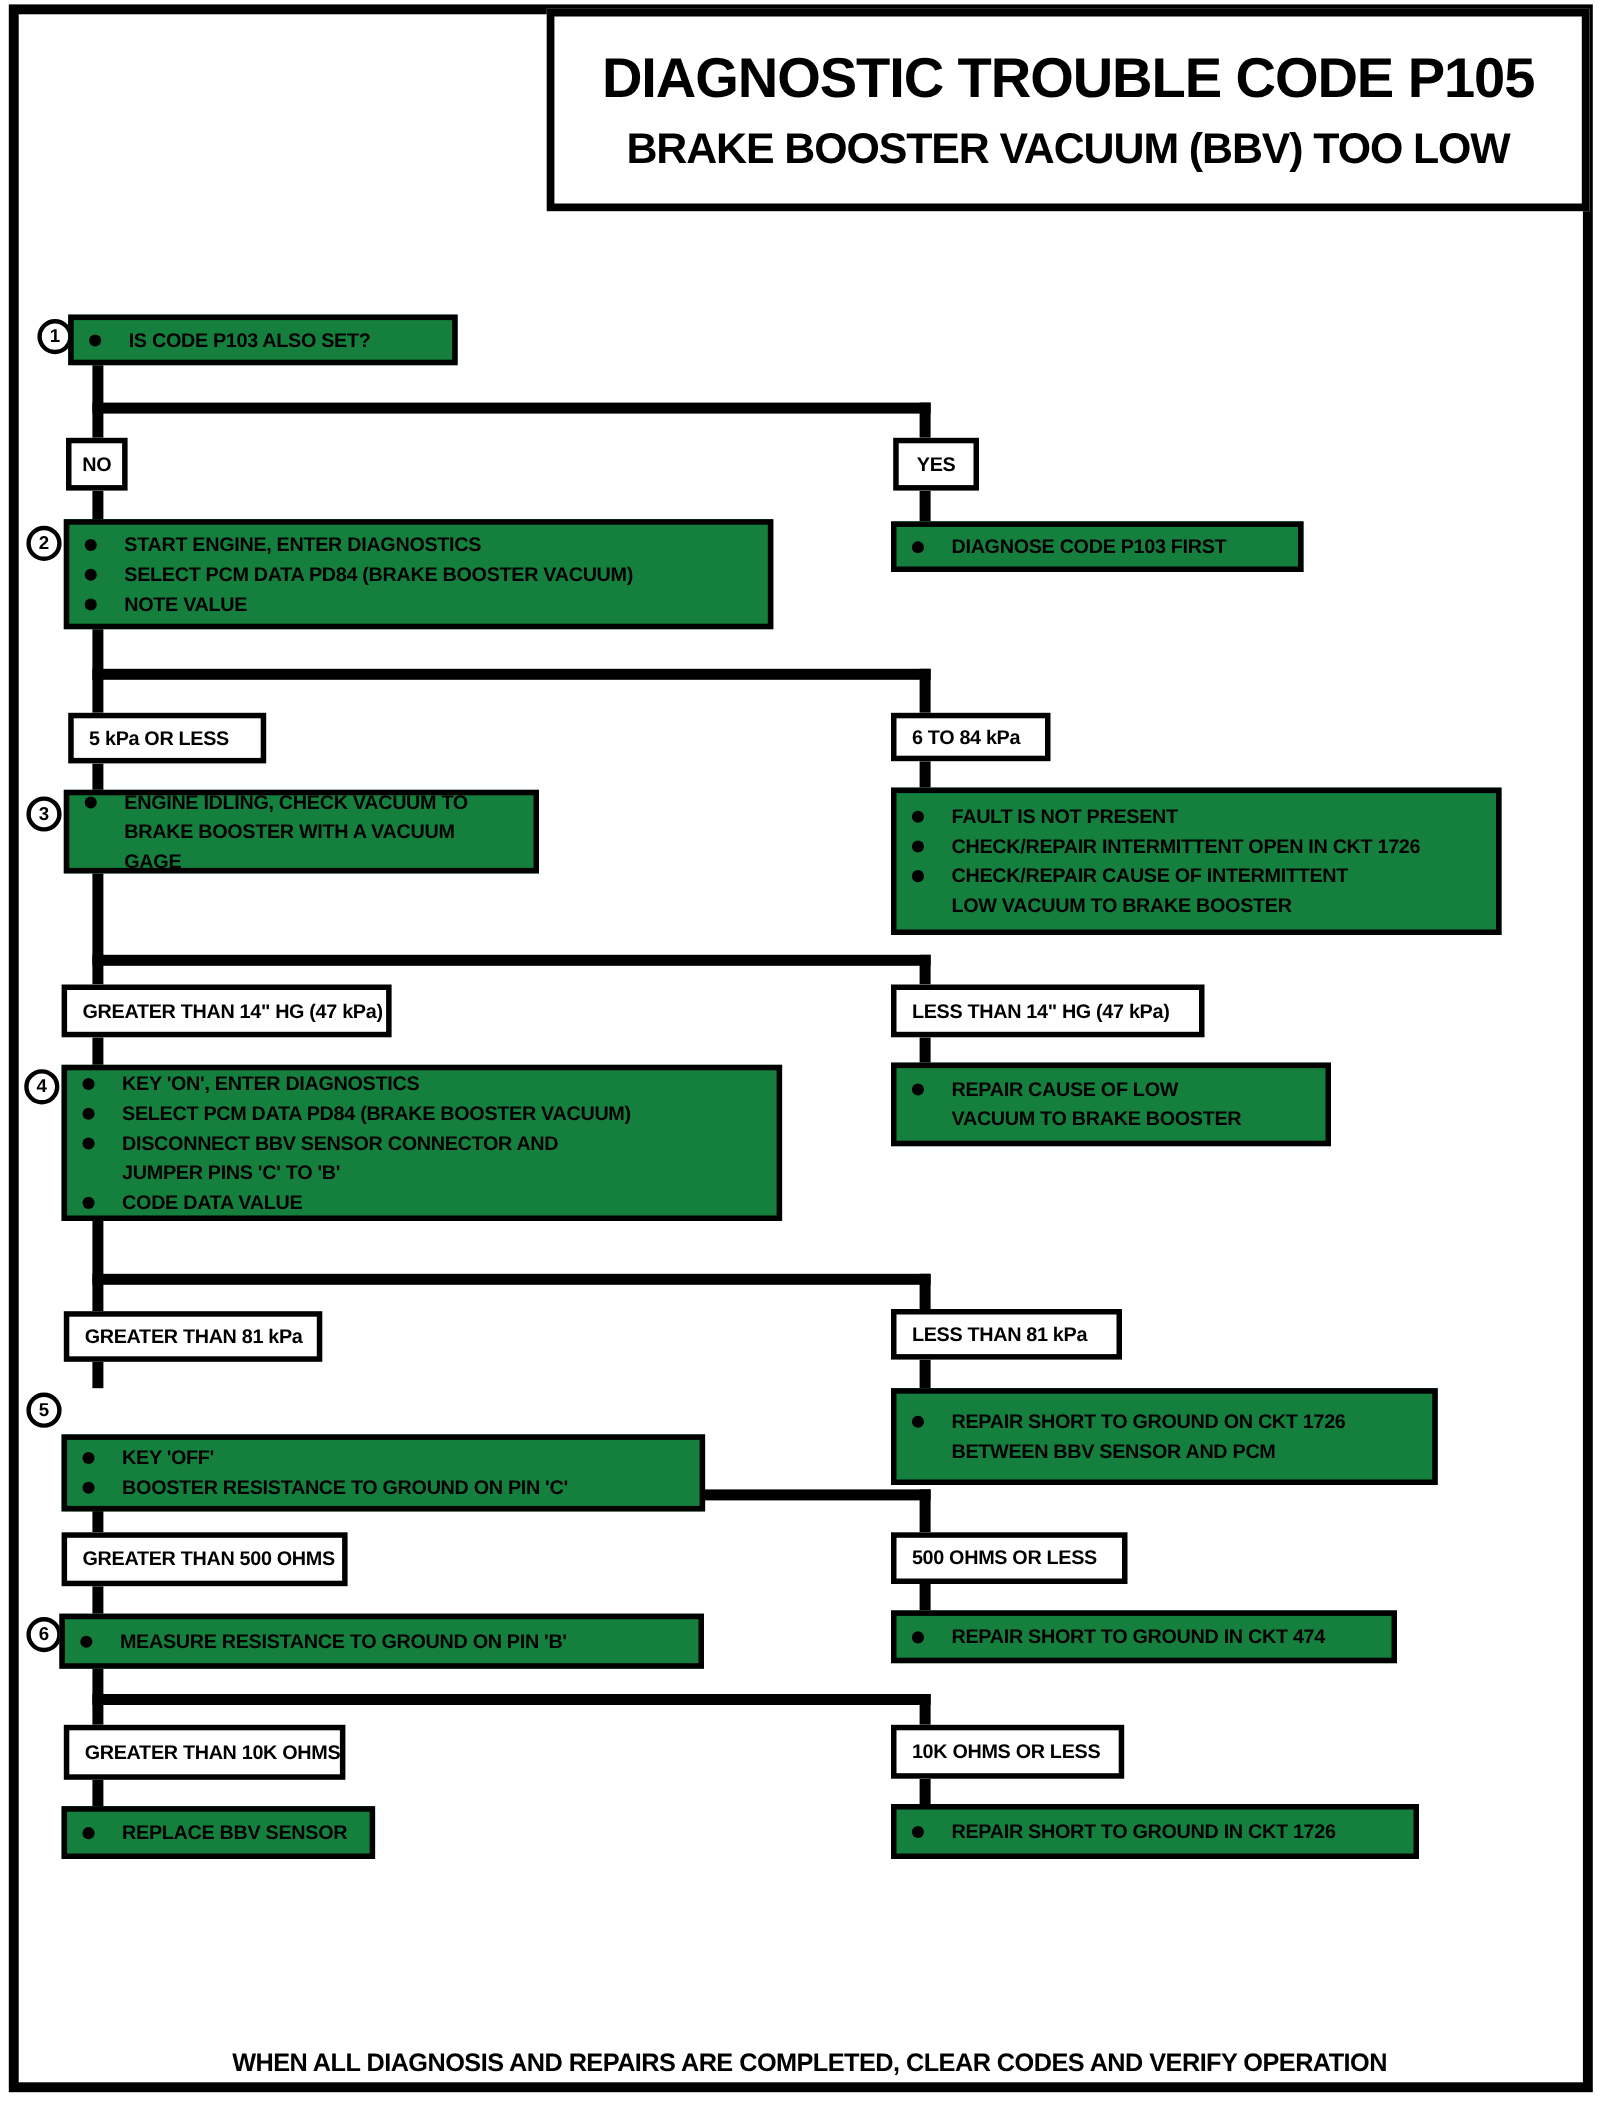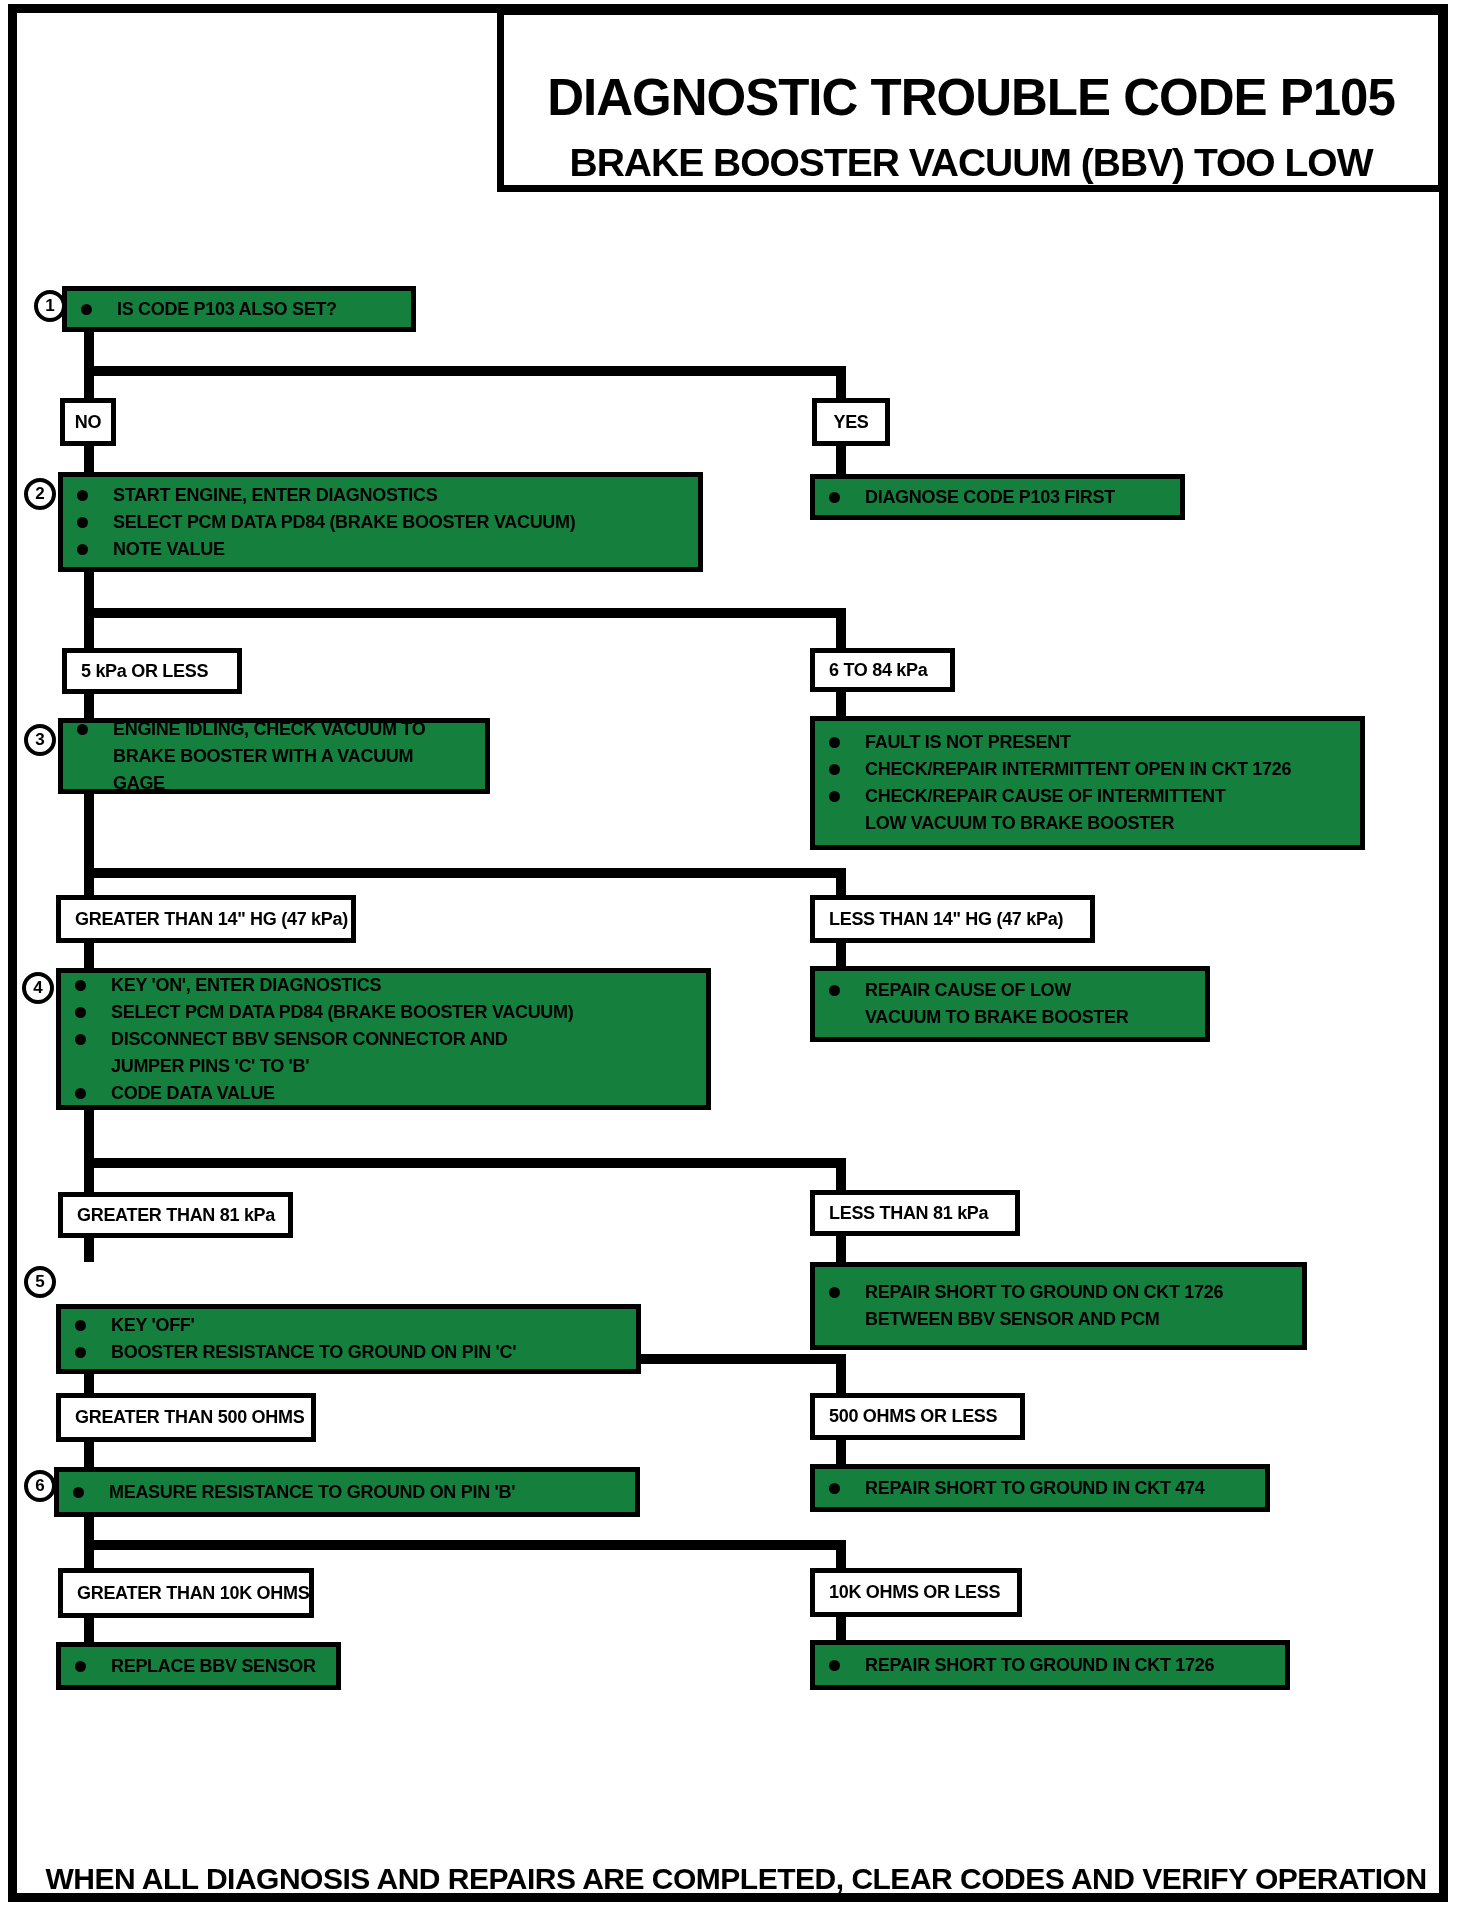--- a/index.html
+++ b/index.html
@@ -9,21 +9,21 @@
     font-size:18px;letter-spacing:-0.3px;overflow:hidden;
   }
   .abs{position:absolute;box-sizing:border-box;}
   .page-border{
     left:8px;top:4px;width:1440px;height:1898px;
     border:9px solid #000;background:transparent;
   }
   .title-box{
     left:497px;top:8px;width:948px;height:184px;background:#fff;
     border:7px solid #000;display:flex;flex-direction:column;
-    align-items:center;justify-content:flex-end;text-align:center;
+    align-items:center;justify-content:center;text-align:center;
   }
   .title-line1{font-size:51px;letter-spacing:-1px;line-height:1.1;}
   .title-line2{font-size:39px;letter-spacing:-1px;margin-top:16px;line-height:1.1;}
   .sbox{
     background:#15803d;border:5px solid #000;display:flex;flex-direction:column;
     justify-content:center;padding:4px 8px 4px 0;
   }
   .lbl{
     background:#fff;border:5px solid #000;display:flex;align-items:center;
     padding-left:14px;white-space:nowrap;
@@ -35,21 +35,21 @@
   .w330{max-width:330px;} .w400{max-width:400px;} .w440{max-width:440px;}
   .w265{max-width:265px;} .w360{max-width:360px;}
   .circle{
     width:32px;height:32px;border:4px solid #000;border-radius:50%;background:#fff;
     display:flex;align-items:center;justify-content:center;font-size:17px;letter-spacing:0;
   }
   .vl{background:#000;width:10px;}
   .hl{background:#000;height:10px;left:84px;width:762px;}
   .footer{
     left:0;width:1472px;top:1862px;text-align:center;
-    font-size:30px;letter-spacing:-0.5px;
+    font-size:23px;letter-spacing:-0.5px;
   }
 </style>
 </head>
 <body>
 
 <div class="page">
 
   <div class="abs page-border"></div>
 
   <div class="abs title-box">

